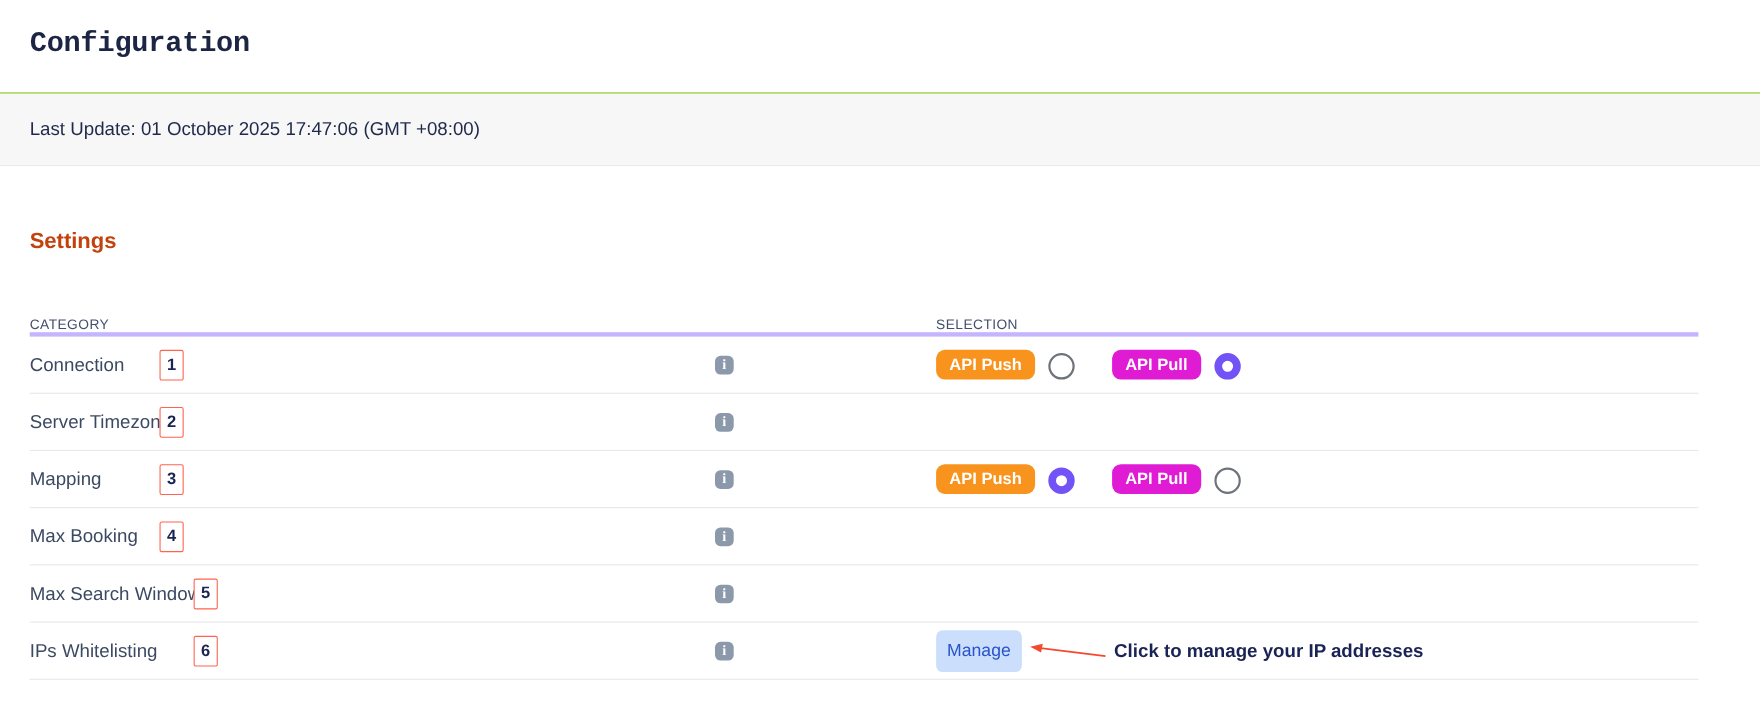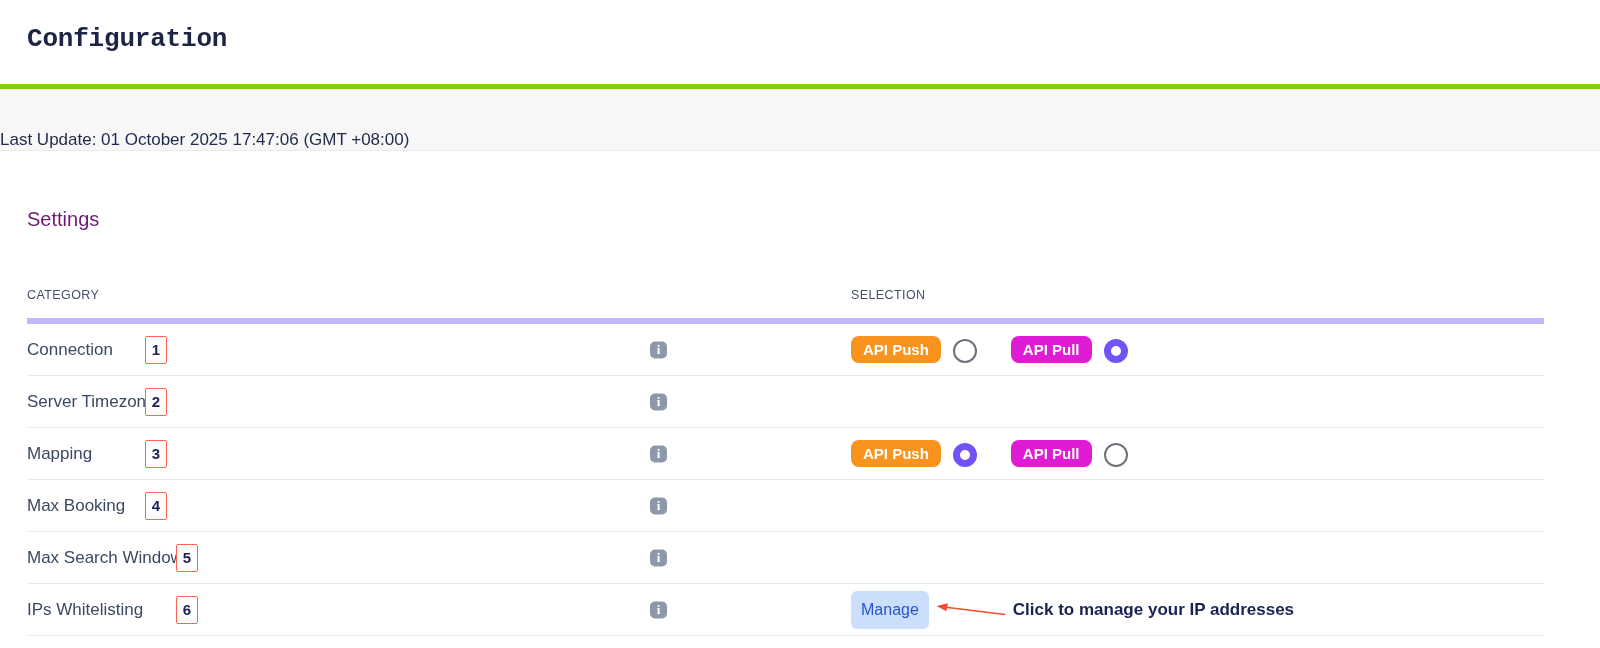--- a/index.html
+++ b/index.html
@@ -5,31 +5,31 @@
   html,body { margin:0; padding:0; }
   body {
     width:1600px; height:648px; background:#ffffff; overflow:hidden;
     font-family:"Liberation Sans", sans-serif; color:#1A2353; position:relative;
   }
   .page-header { height:84px; box-sizing:border-box; padding:24px 0 0 27px;font-family:Liberation Mono, monospace; }
   .page-title { margin:0; font-size:26px; font-weight:700; color:#1C2544; letter-spacing:-0.2px; }
 
   .update-band {
     height:67px; background:#F7F7F8; box-sizing:border-box;
-    border-top:5px solid #84cc16; border-bottom:1px solid #EAEAEC;
-    display:flex; align-items:flex-end; 
+    border-top:1px solid #84cc16; border-bottom:1px solid #EAEAEC;
+    display:flex; align-items:center; padding-left:27px;
     font-size:17px; color:#1F2A4A;
   }
 
-  .settings-title { margin:55px 0 0 27px; font-size:20px; font-weight:400; color:#701a75; line-height:26px; }
+  .settings-title { margin:55px 0 0 27px; font-size:20px; font-weight:700; color:#c2410c; line-height:26px; }
 
   .settings-table { margin:0 56px 0 27px; position:relative; }
   .thead {
-    position:relative; margin-top:56px; padding-bottom:16px;
-    border-bottom:6px solid #c4b5fd;
+    position:relative; margin-top:56px; 
+    border-bottom:4px solid #c4b5fd;
     font-size:12.5px; color:#44506B; letter-spacing:0.4px;
   }
   .th-selection { position:absolute; left:824px; top:0; }
 
   .row { position:relative; height:51px; border-bottom:1px solid #E6E7E9; }
   .cat-label { position:absolute; left:0; top:50%; transform:translateY(-50%); font-size:17px; color:#3C4962; white-space:nowrap; }
   .marker {
     position:absolute; top:50%; transform:translateY(-50%);
     width:20px; height:26px; border:1.5px solid #FF6450; border-radius:2px;
     display:flex; align-items:center; justify-content:center;

